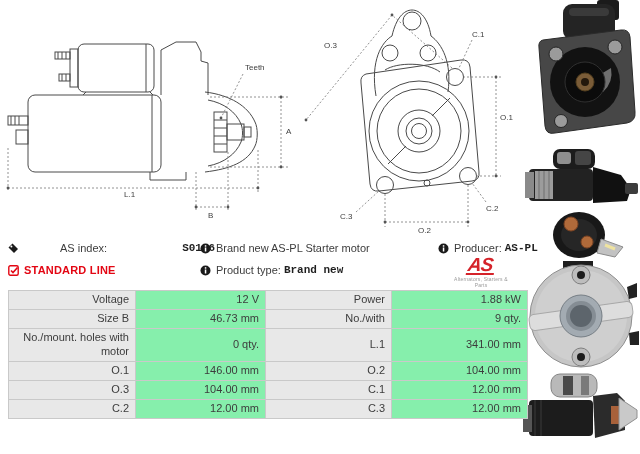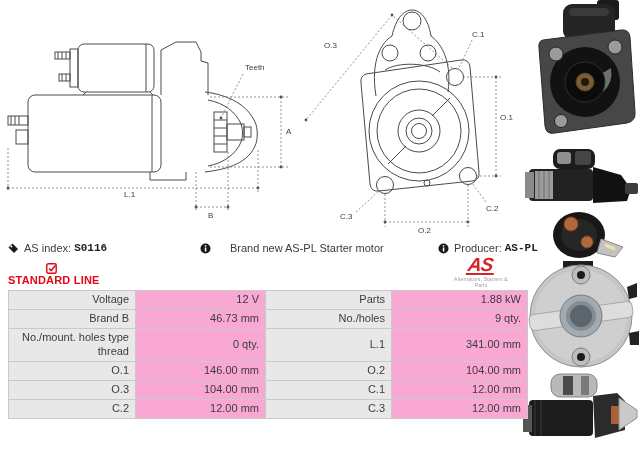--- a/index.html
+++ b/index.html
@@ -28,21 +28,21 @@
   .as-logo .mark { font-style:italic; font-weight:bold; font-size:19px; line-height:17px;
                    color:#d5232a; letter-spacing:-1px; transform:skewX(-8deg); display:inline-block;
                    border-bottom:2px solid #d5232a; padding:0 3px 0 1px; }
   .as-logo .tagline { font-size:5px; color:#9a9a9a; letter-spacing:.2px; margin-top:1px; }
 
   
   #spec-table { position:absolute; left:8px; top:290px; width:519px; border-collapse:collapse; table-layout:fixed; }
   #spec-table td { border:1px solid #c9c9c9; font-size:11px; padding:2px 6px 2px 4px;
                    text-align:right; vertical-align:middle; height:19px; line-height:1.25; color:#3c3c3c; }
   #spec-table td.lbl { background:#e8e8e8; }
-  #spec-table td.val { background:#f9a8d4; }
+  #spec-table td.val { background:#86efac; }
   #spec-table col.c0 { width:127px; } #spec-table col.c1 { width:130px; }
   #spec-table col.c2 { width:126px; } #spec-table col.c3 { width:136px; }
 </style>
 </head>
 <body>
 
 <div class="page">
 
   <div class="drawing" id="drawing-side">
     <svg width="300" height="235" viewBox="0 0 300 235">
@@ -247,51 +247,61 @@
         <line x1="18" y1="32" x2="18" y2="68" stroke="#3a3a3a"></line>
         <path d="M70,28 L94,25 L102,33 L102,62 L72,70 Z" fill="#2b2b2b"></path>
         <rect x="88" y="38" width="9" height="18" fill="#a8613a"></rect>
         <path d="M96,30 L114,42 L114,50 L96,62 Z" fill="#c9c9c9" stroke="#8f8f8f"></path>
       </svg>
     </div>
   </div>
 
   <div id="info-bar">
 
-    <div class="info-line" style="left:8px; top:5px;">
+    <div class="info-line" style="left:8px; top:5px;gap:36px;">
       <span class="ic">
         <svg width="11" height="11" viewBox="0 0 11 11">
             <path d="M0.5,4.5 L4.5,0.5 L10,6 L6,10 Z" fill="#1a1a1a"></path>
             <circle cx="3.4" cy="3.4" r="1" fill="#fff"></circle>
           </svg>
       </span>
       <span>AS index:</span>&nbsp;<span class="bold">S0116</span>
     </div>
 
-    <div class="info-line red-line" style="left:8px; top:27px;flex-direction:column;">
+    <div class="info-line red-line" style="left:8px; top:27px;">
       <span class="ic">
         <svg width="11" height="11" viewBox="0 0 11 11">
             <rect x="0.8" y="0.8" width="9.4" height="9.4" rx="1.5" fill="none" stroke="#e30613" stroke-width="1.4"></rect>
             <path d="M3,5.5 L5,7.5 L9.5,2.5" fill="none" stroke="#e30613" stroke-width="1.6"></path>
           </svg>
       </span>
       <span>STANDARD LINE</span>
     </div>
 
-    <div class="info-line" style="left:200px; top:5px;gap:14px;">
+    <div class="info-line" style="left:200px; top:5px;">
       <span class="ic">
         <svg width="11" height="11" viewBox="0 0 11 11">
             <circle cx="5.5" cy="5.5" r="5" fill="#1a1a1a"></circle>
             <rect x="4.8" y="4.5" width="1.5" height="4" fill="#fff"></rect>
             <rect x="4.8" y="2.2" width="1.5" height="1.5" fill="#fff"></rect>
           </svg>
       </span>
       <span>Brand new AS-PL Starter motor</span>
     </div>
 
+    <div class="info-line" style="left:200px; top:27px;">
+      <span class="ic">
+        <svg width="11" height="11" viewBox="0 0 11 11">
+            <circle cx="5.5" cy="5.5" r="5" fill="#1a1a1a"></circle>
+            <rect x="4.8" y="4.5" width="1.5" height="4" fill="#fff"></rect>
+            <rect x="4.8" y="2.2" width="1.5" height="1.5" fill="#fff"></rect>
+          </svg>
+      </span>
+      <span>Product type:</span>&nbsp;<span class="bold">Brand new</span>
+    </div>
 
     <div class="info-line" style="left:438px; top:5px;">
       <span class="ic">
         <svg width="11" height="11" viewBox="0 0 11 11">
             <circle cx="5.5" cy="5.5" r="5" fill="#1a1a1a"></circle>
             <rect x="4.8" y="4.5" width="1.5" height="4" fill="#fff"></rect>
             <rect x="4.8" y="2.2" width="1.5" height="1.5" fill="#fff"></rect>
           </svg>
       </span>
       <span>Producer:</span>&nbsp;<span class="bold">AS-PL</span>
@@ -307,31 +317,31 @@
     <colgroup>
         <col class="c0">
         <col class="c1">
         <col class="c2">
         <col class="c3">
       </colgroup>
     <tbody>
       <tr>
         <td class="lbl">Voltage</td>
         <td class="val">12 V</td>
-        <td class="lbl">Parts</td>
+        <td class="lbl">Power</td>
         <td class="val">1.88 kW</td>
       </tr>
       <tr>
-        <td class="lbl">Brand B</td>
+        <td class="lbl">Size B</td>
         <td class="val">46.73 mm</td>
-        <td class="lbl">No./holes</td>
+        <td class="lbl">No./with</td>
         <td class="val">9 qty.</td>
       </tr>
       <tr>
-        <td class="lbl">No./mount. holes type thread</td>
+        <td class="lbl">No./mount. holes with motor</td>
         <td class="val">0 qty.</td>
         <td class="lbl">L.1</td>
         <td class="val">341.00 mm</td>
       </tr>
       <tr>
         <td class="lbl">O.1</td>
         <td class="val">146.00 mm</td>
         <td class="lbl">O.2</td>
         <td class="val">104.00 mm</td>
       </tr>

